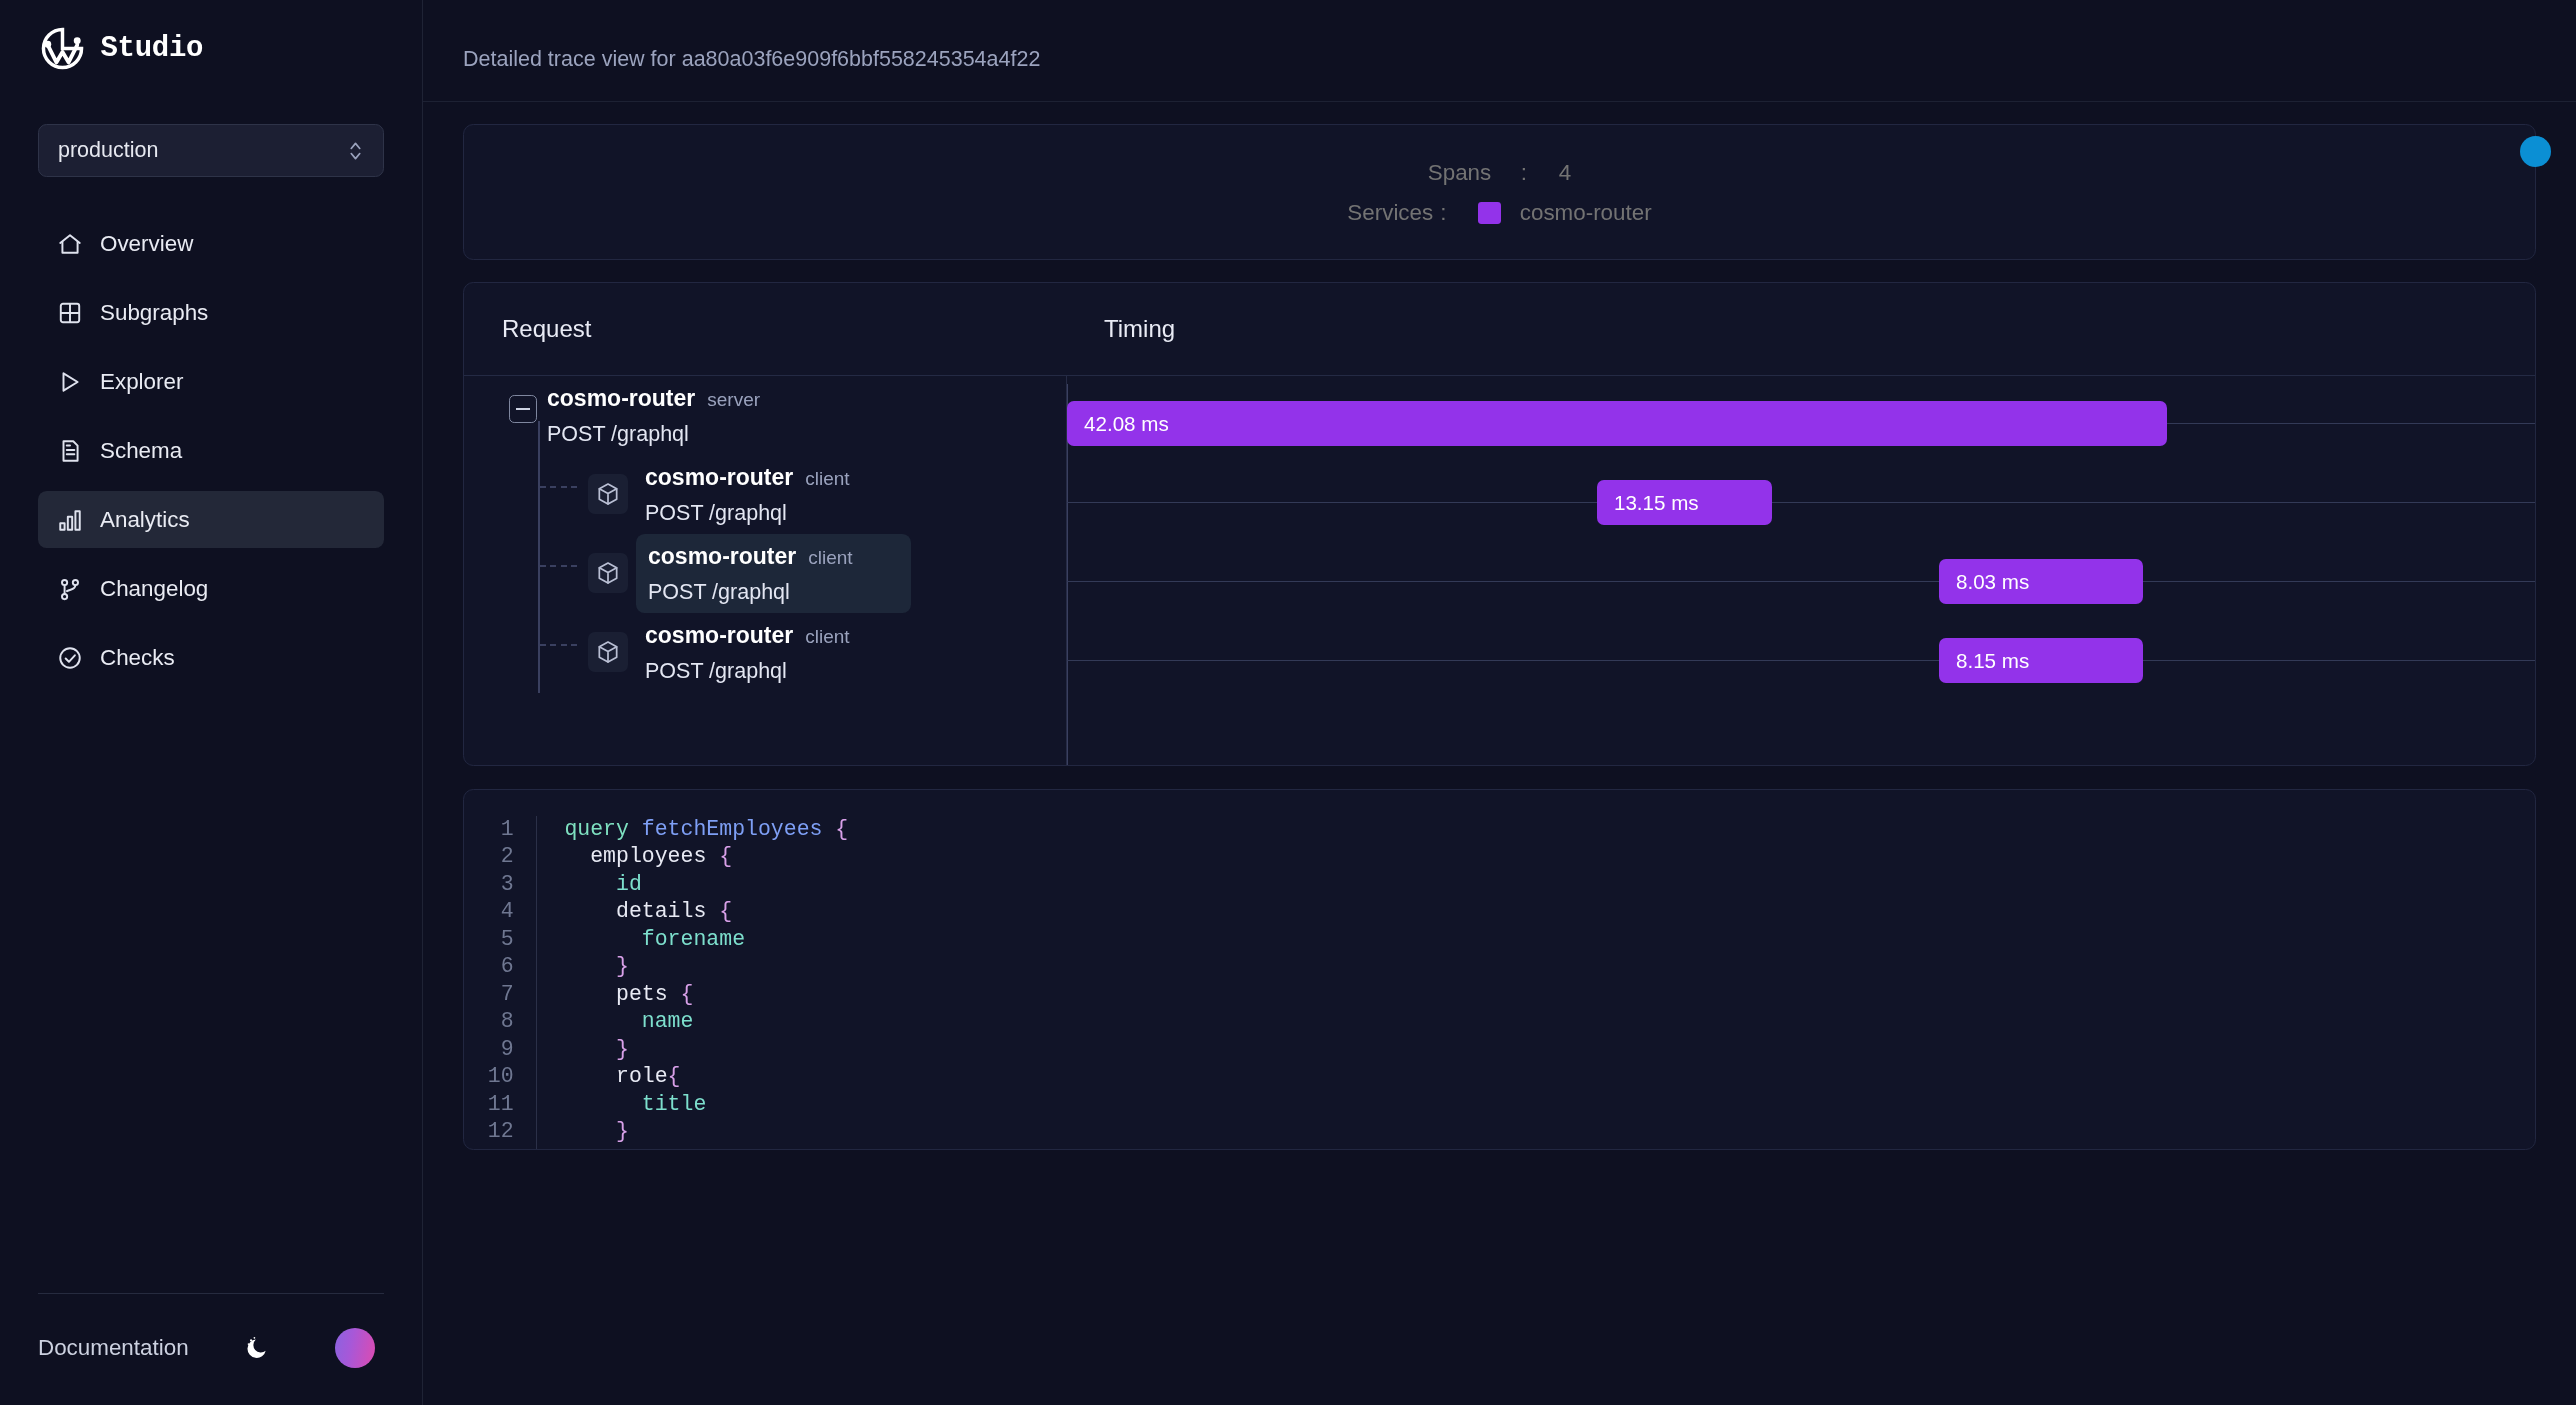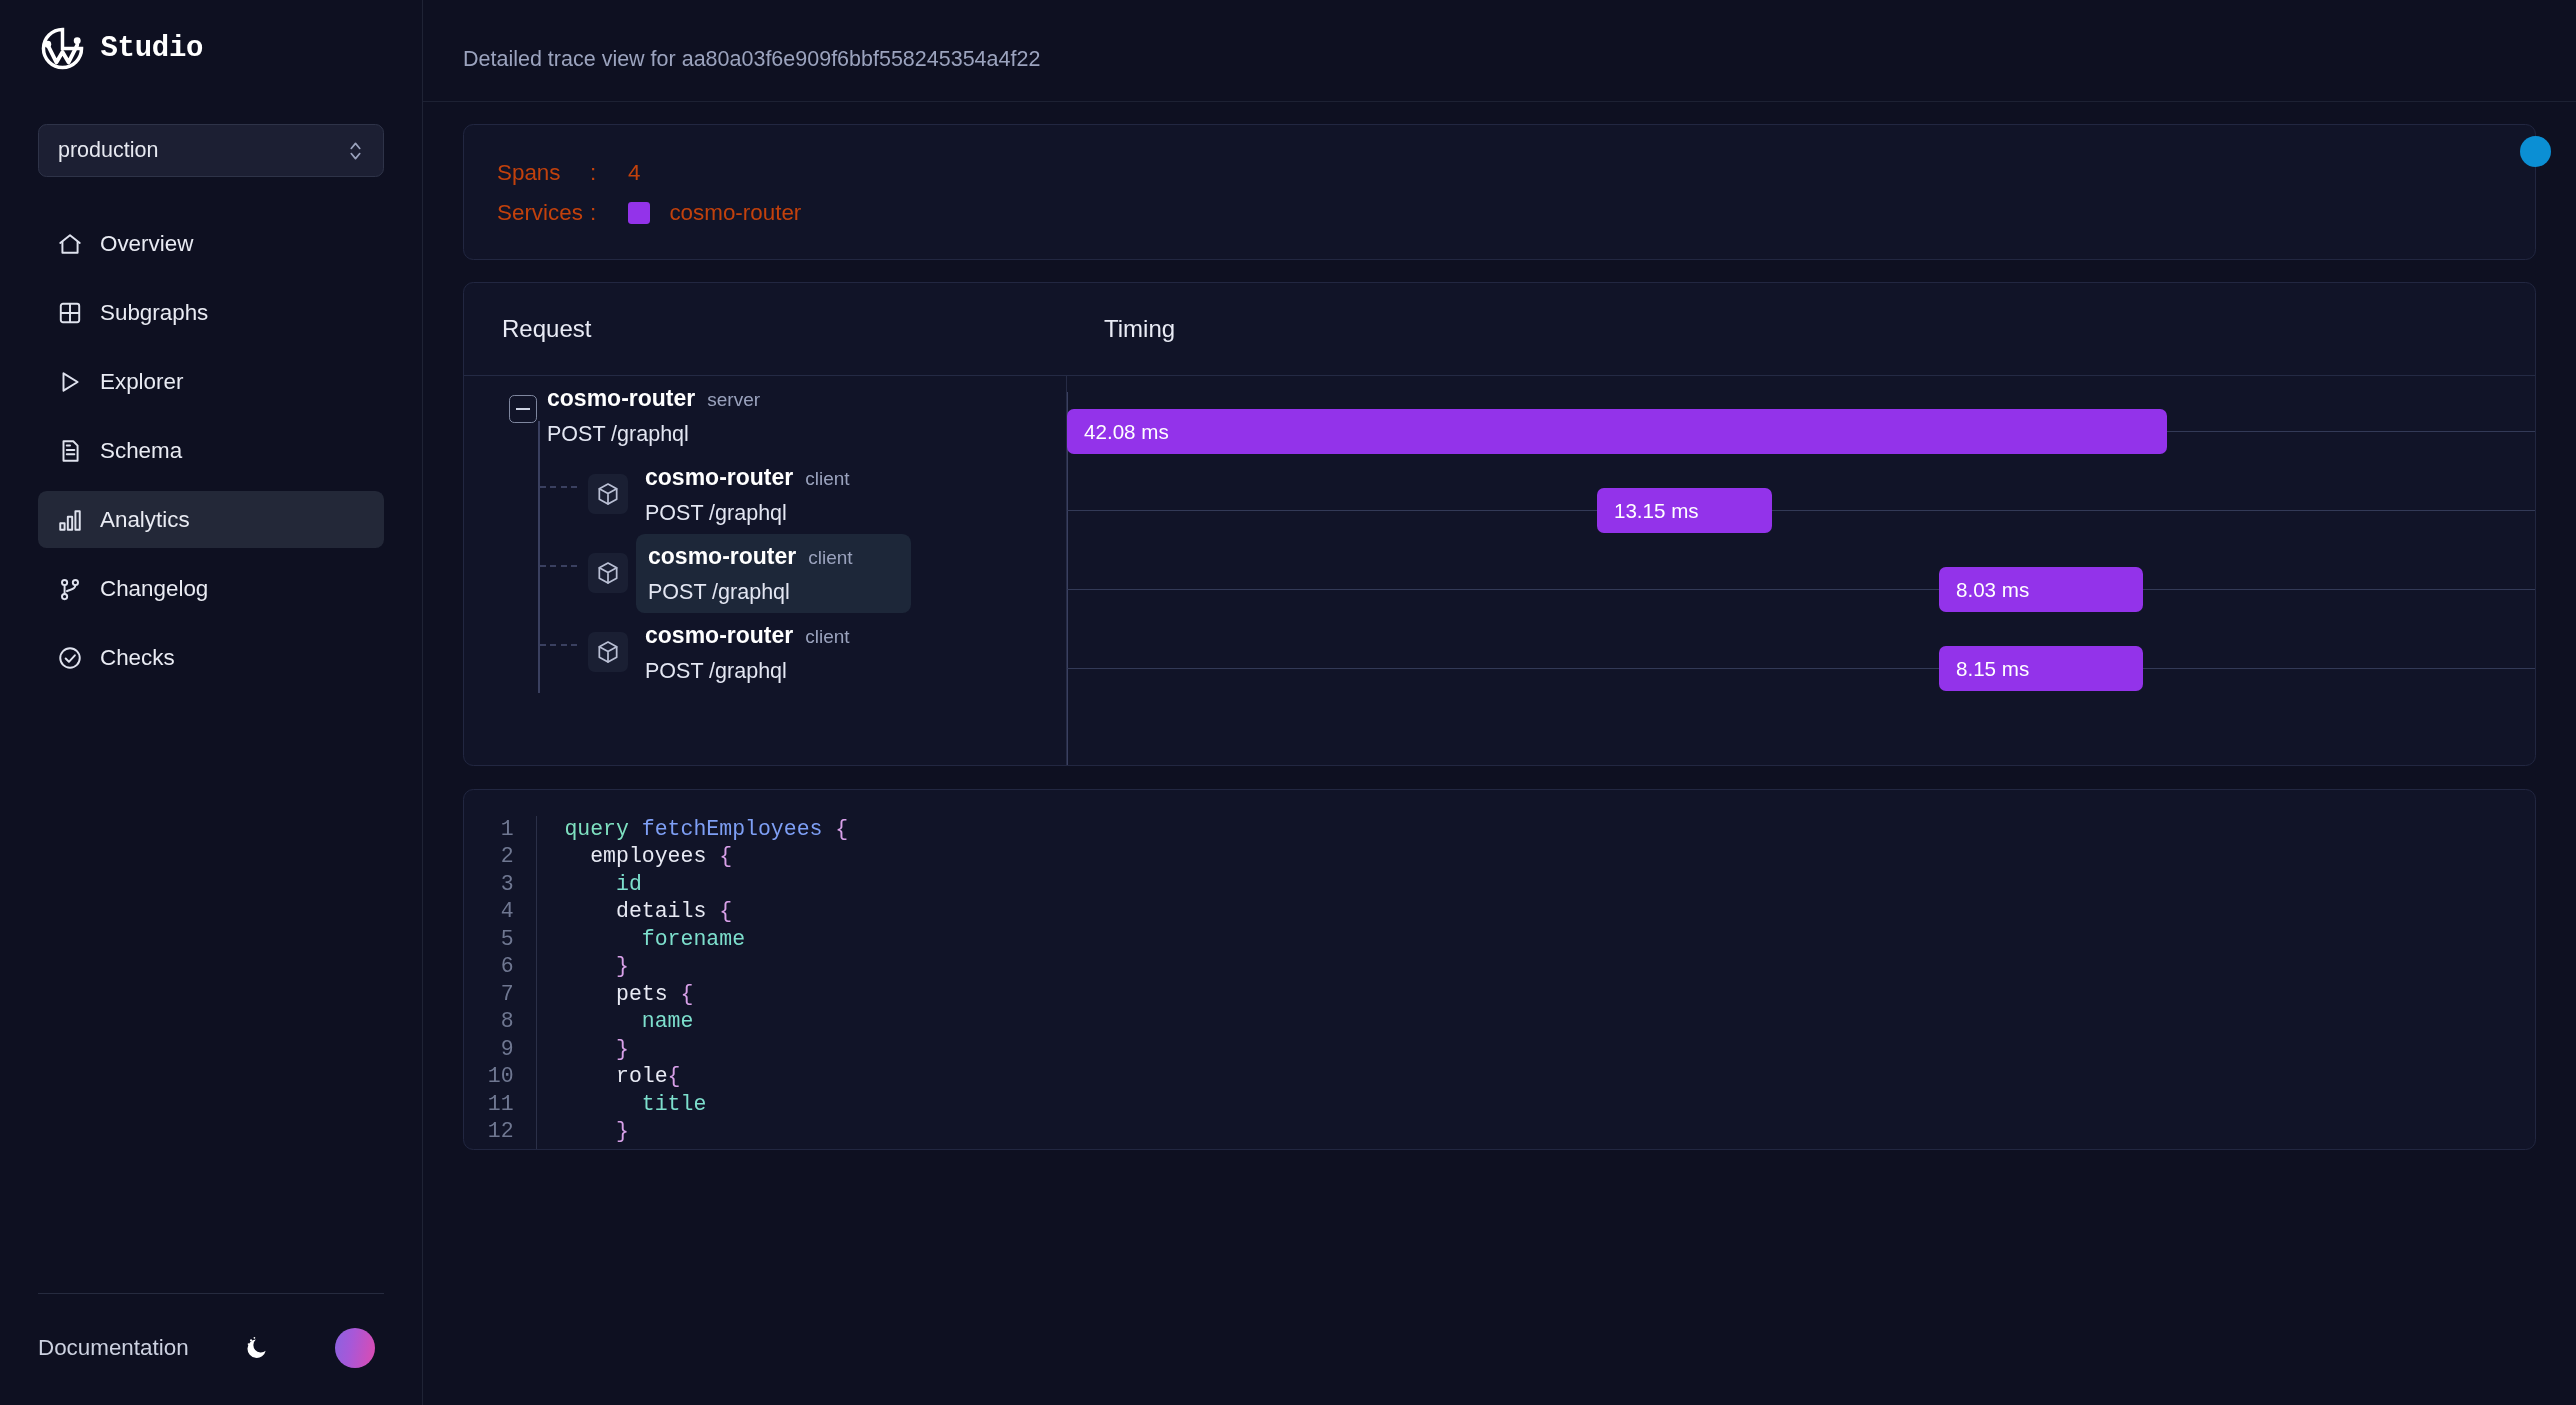--- a/index.html
+++ b/index.html
@@ -70,21 +70,21 @@
 
   .card {
     background: #111428;
     border: 0.9px solid #222741;
     border-radius: 10.3px;
     position: relative;
   }
 
   
   .summary { padding: 27.5px 33px 26px 33px; margin-bottom: 22.4px; }
-  .sum-row { display: flex; align-items: center; height: 40px; font-size: 22.4px; color: #c2410c; }
+  .sum-row { display: flex; align-items: center; height: 40px; font-size: 22.4px; color: #737373; justify-content: center; }
   .sum-key { width: 93px; }
   .sum-colon { width: 38px; }
   .svc-swatch { width: 22.4px; height: 22.4px; border-radius: 3.4px; background: #9333ea; margin-right: 19px; }
 
   .blue-dot {
     position: absolute; width: 31px; height: 31px; border-radius: 50%;
     background: #0b8fd4; right: -15.5px; top: 10.3px;
   }
 
   
@@ -116,21 +116,21 @@
   }
   .collapse-btn i { display:block; width: 13.8px; height: 1.7px; background: #cdd2e2; }
 
   .box-ico {
     position: absolute; width: 40px; height: 40px; border-radius: 6.9px;
     background: #1a1f33; display: flex; align-items: center; justify-content: center;
   }
   .box-ico svg { width: 26px; height: 26px; stroke: #b9bfd4; fill: none; stroke-width: 1.6; }
 
   
-  .tim-col { position: absolute; left: 603px; right: 0; top: 16px; height: 389px; }
+  .tim-col { position: absolute; left: 603px; right: 0; top: 8px; height: 389px; }
   .tim-baseline { position: absolute; left: 0; top: 0; bottom: 0; width: 0.9px; background: #3a4060; }
   .tim-row { position: absolute; left: 0; right: 0; height: 79px; }
   .tim-guide { position: absolute; left: 0; right: 0; top: 39px; height: 0.9px; background: #333a57; }
   .bar {
     position: absolute; top: 17px; height: 45px; border-radius: 6.9px;
     background: #9333ea; display: flex; align-items: center;
   }
   .bar span { color: #ffffff; font-size: 20.6px; padding-left: 17px; white-space: nowrap; }
 
   

